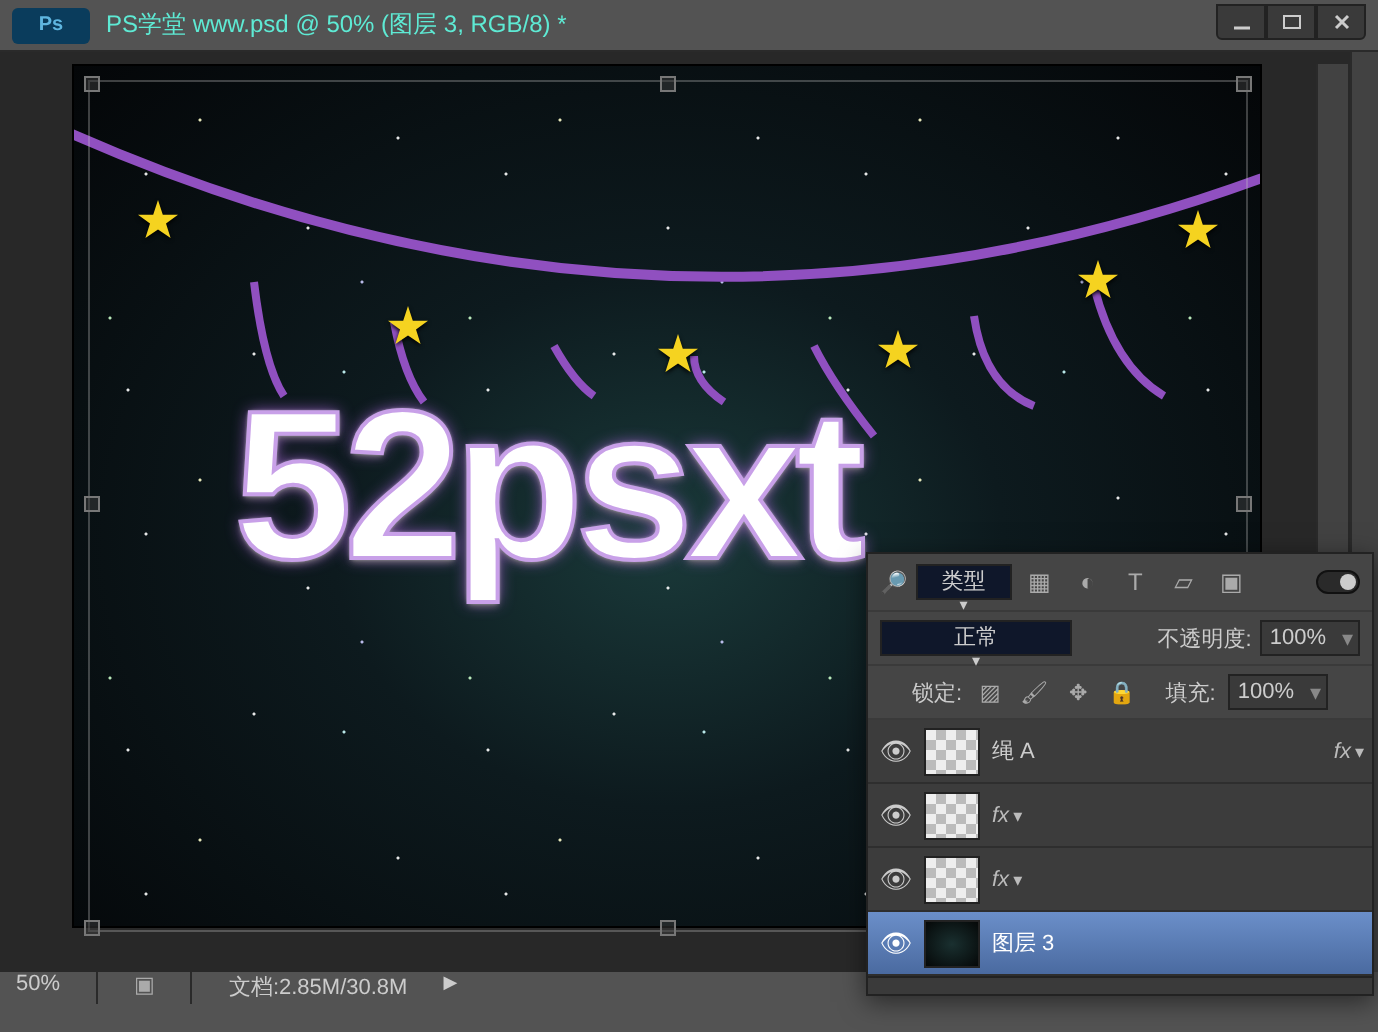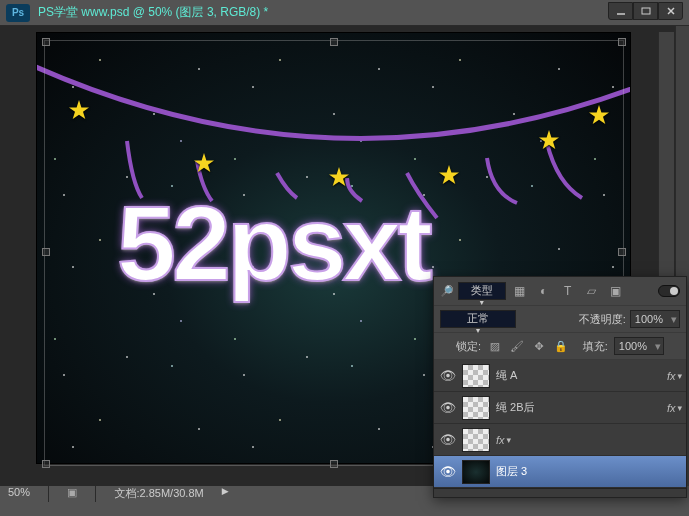--- a/index.html
+++ b/index.html
@@ -1,18 +1,18 @@
 <!DOCTYPE html>
 <html><head>
 <meta charset="utf-8">
 <style>
 * { margin: 0; padding: 0; box-sizing: border-box; font-family: "Microsoft YaHei", sans-serif; }
 body { background: #535353; width: 689px; height: 516px; overflow: hidden; color: #ccc; font-size: 11px; }
 .titlebar { background: #535353; border-bottom: 1px solid #2a2a2a; height: 26px; display: flex; align-items: center; padding: 0 6px; }
-.titlebar .ps-icon { width: 24px; height: 18px; background: #0a3c5c; border-radius: 3px; display: flex; align-items: center; justify-content: center; color: #5fb6e0; font-weight: bold; font-size: 10px; margin-right: 8px; }
+.titlebar .ps-icon { width: 39px; height: 18px; background: #0a3c5c; border-radius: 3px; display: flex; align-items: center; justify-content: center; color: #5fb6e0; font-weight: bold; font-size: 10px; margin-right: 8px; }
 .titlebar .title { flex: 1; color: #5eead4; font-size: 12px; }
 .win-btns { display: flex; gap: 0; }
 .win-btn { width: 25px; height: 18px; background: #3a3a3a; border: 1px solid #222; display: flex; align-items: center; justify-content: center; cursor: pointer; margin-top:-4px; }
 .win-btn:first-child{border-radius:0 0 0 3px;}
 .win-btn:last-child{border-radius:0 0 3px 0;}
 .canvas-area { position: relative; background: #282828; height: 460px; display:flex; }
 .canvas-wrap { position: relative; width: 648px; height: 440px; margin: 6px 0 0 10px; }
 .canvas { position: absolute; left: 26px; top: 0; width: 595px; height: 432px; background: radial-gradient(ellipse at 50% 55%, #1a3a3a 0%, #0d1a1e 40%, #040608 100%); overflow: hidden; border:1px solid #000; }
 .stars { position:absolute; inset:0; background-image:
   radial-gradient(1px 1px at 20% 30%, #fff 50%, transparent),
@@ -148,21 +148,21 @@
         </div>
       <div class="icon-btn">▦</div>
       <div class="icon-btn">◐</div>
       <div class="icon-btn">T</div>
       <div class="icon-btn">▱</div>
       <div class="icon-btn">▣</div>
       <div style="flex:1"></div>
       <div class="toggle"></div>
     </div>
     <div class="row">
-      <div class="select-like" style="width:76px;display:flex;align-items:center;justify-content:space-between">
+      <div class="select-like" style="width:96px;display:flex;align-items:center;justify-content:space-between">
           <span>正常</span>
           <span style="font-size:8px">▾</span>
         </div>
       <div style="flex:1"></div>
       <span>不透明度:</span>
       <div class="spinner">
           <span>100%</span>
           <span class="arrow">▾</span>
         </div>
     </div>
@@ -183,21 +183,20 @@
       <div class="layer">
         <div class="eye">👁</div>
         <div class="thumb"></div>
         <div class="lname">绳 A</div>
         <span class="fx">fx</span>
           <span class="caret">▾</span>
       </div>
       <div class="layer">
         <div class="eye">👁</div>
         <div class="thumb"></div>
-        <div class="lname">绳 2B后</div>
         <span class="fx">fx</span>
           <span class="caret">▾</span>
       </div>
       <div class="layer">
         <div class="eye">👁</div>
         <div class="thumb"></div>
         <span class="fx">fx</span>
           <span class="caret">▾</span>
       </div>
       <div class="layer selected">

